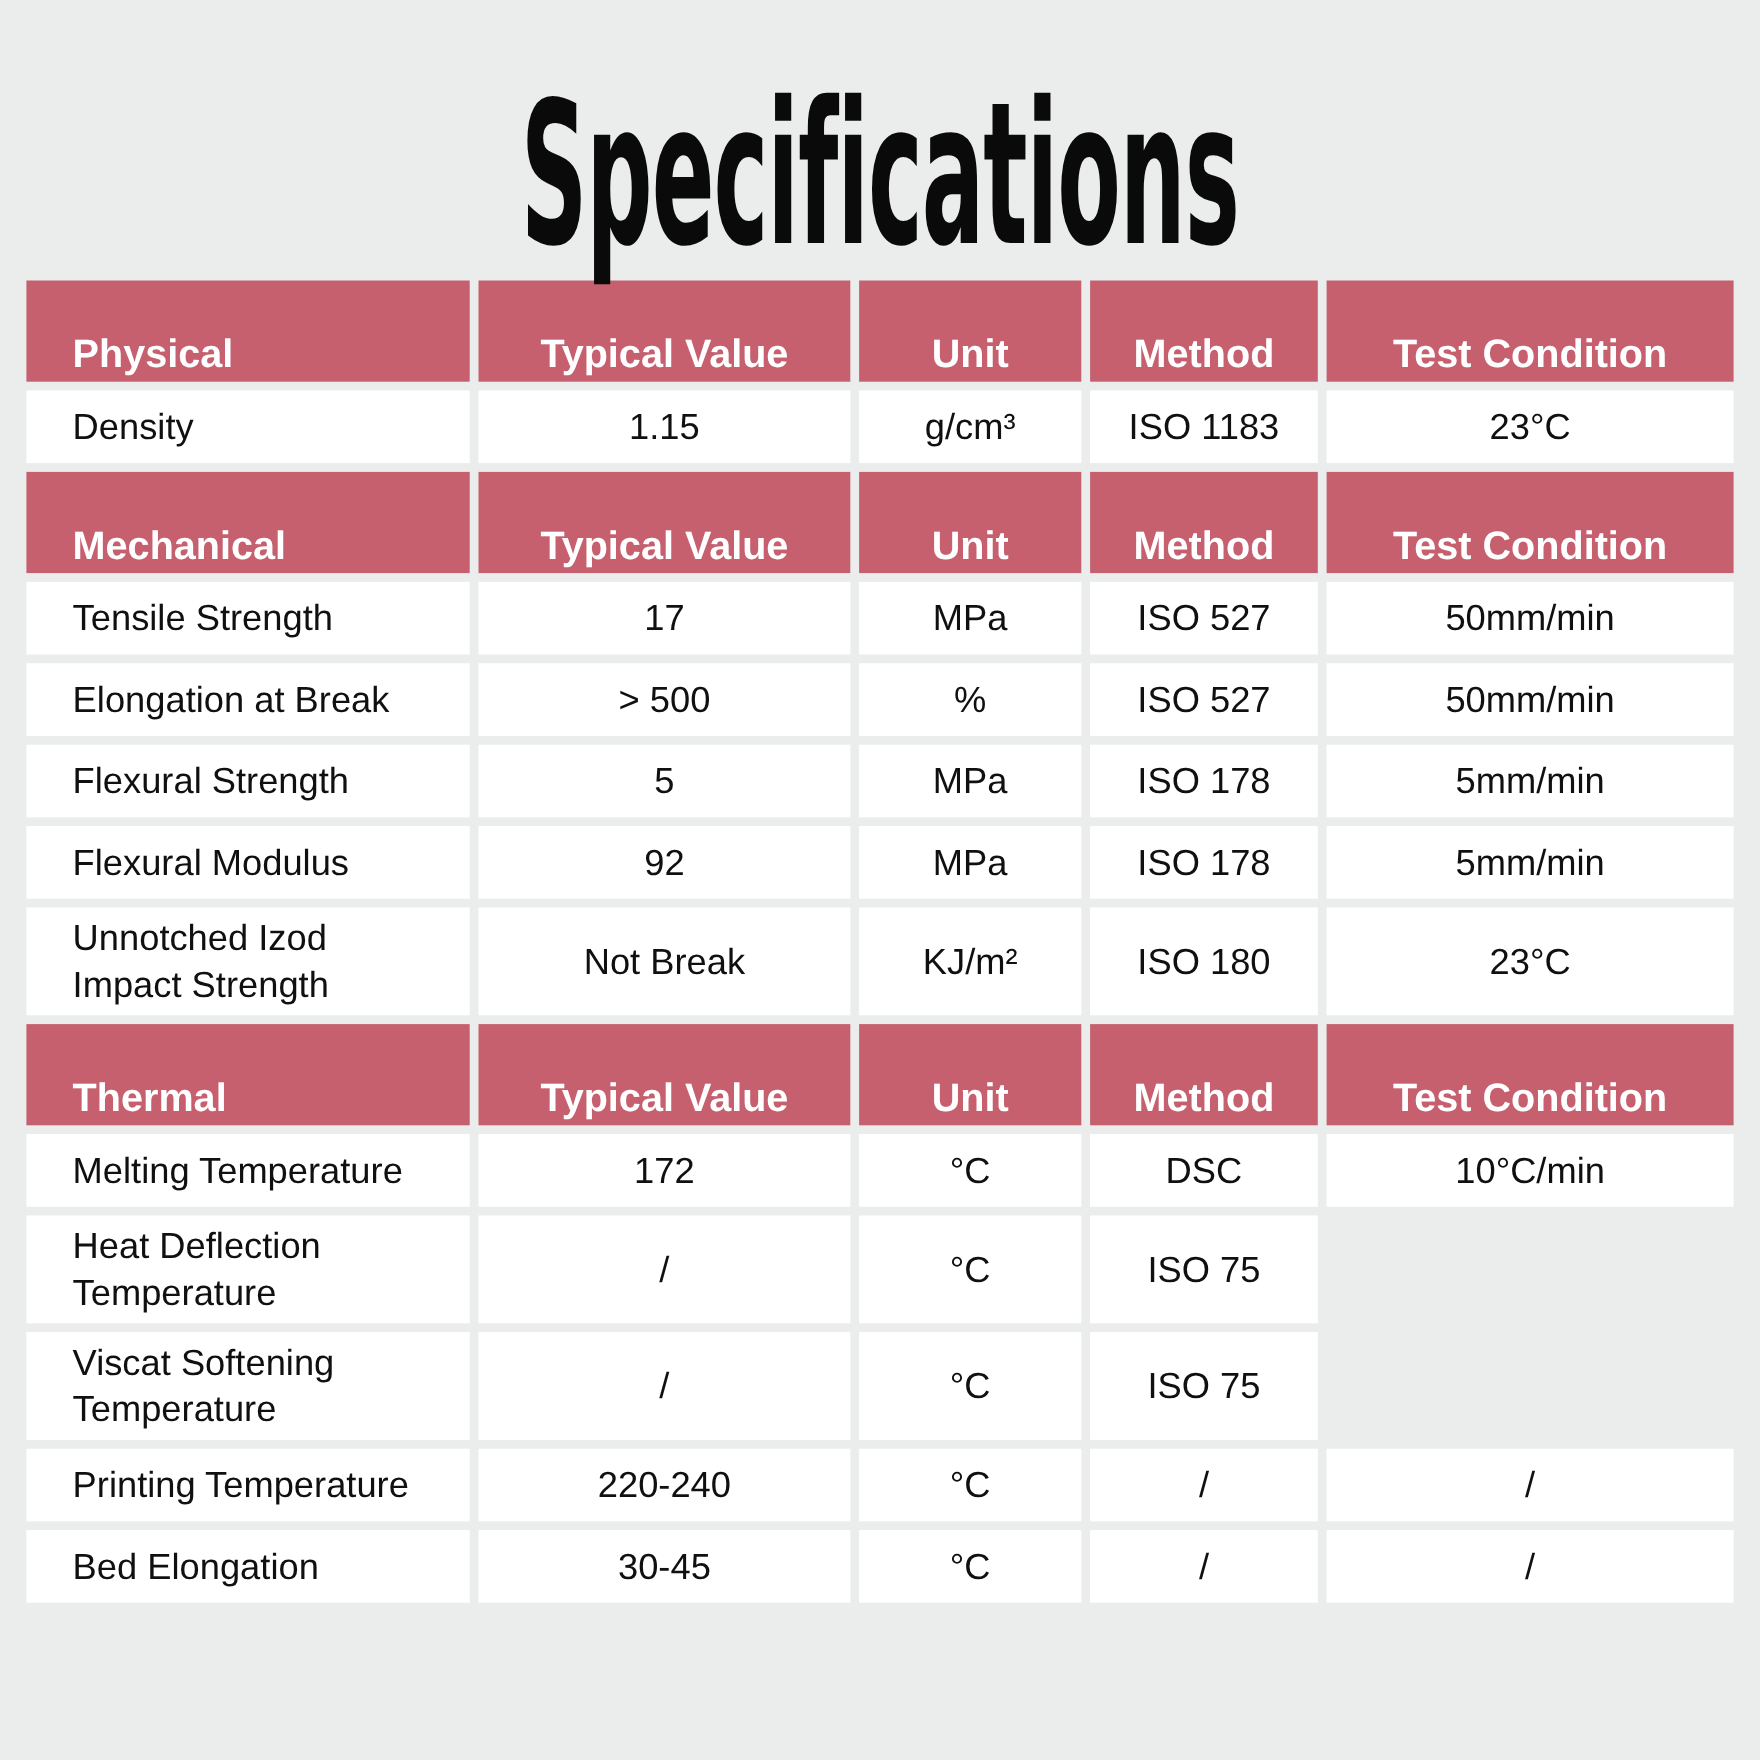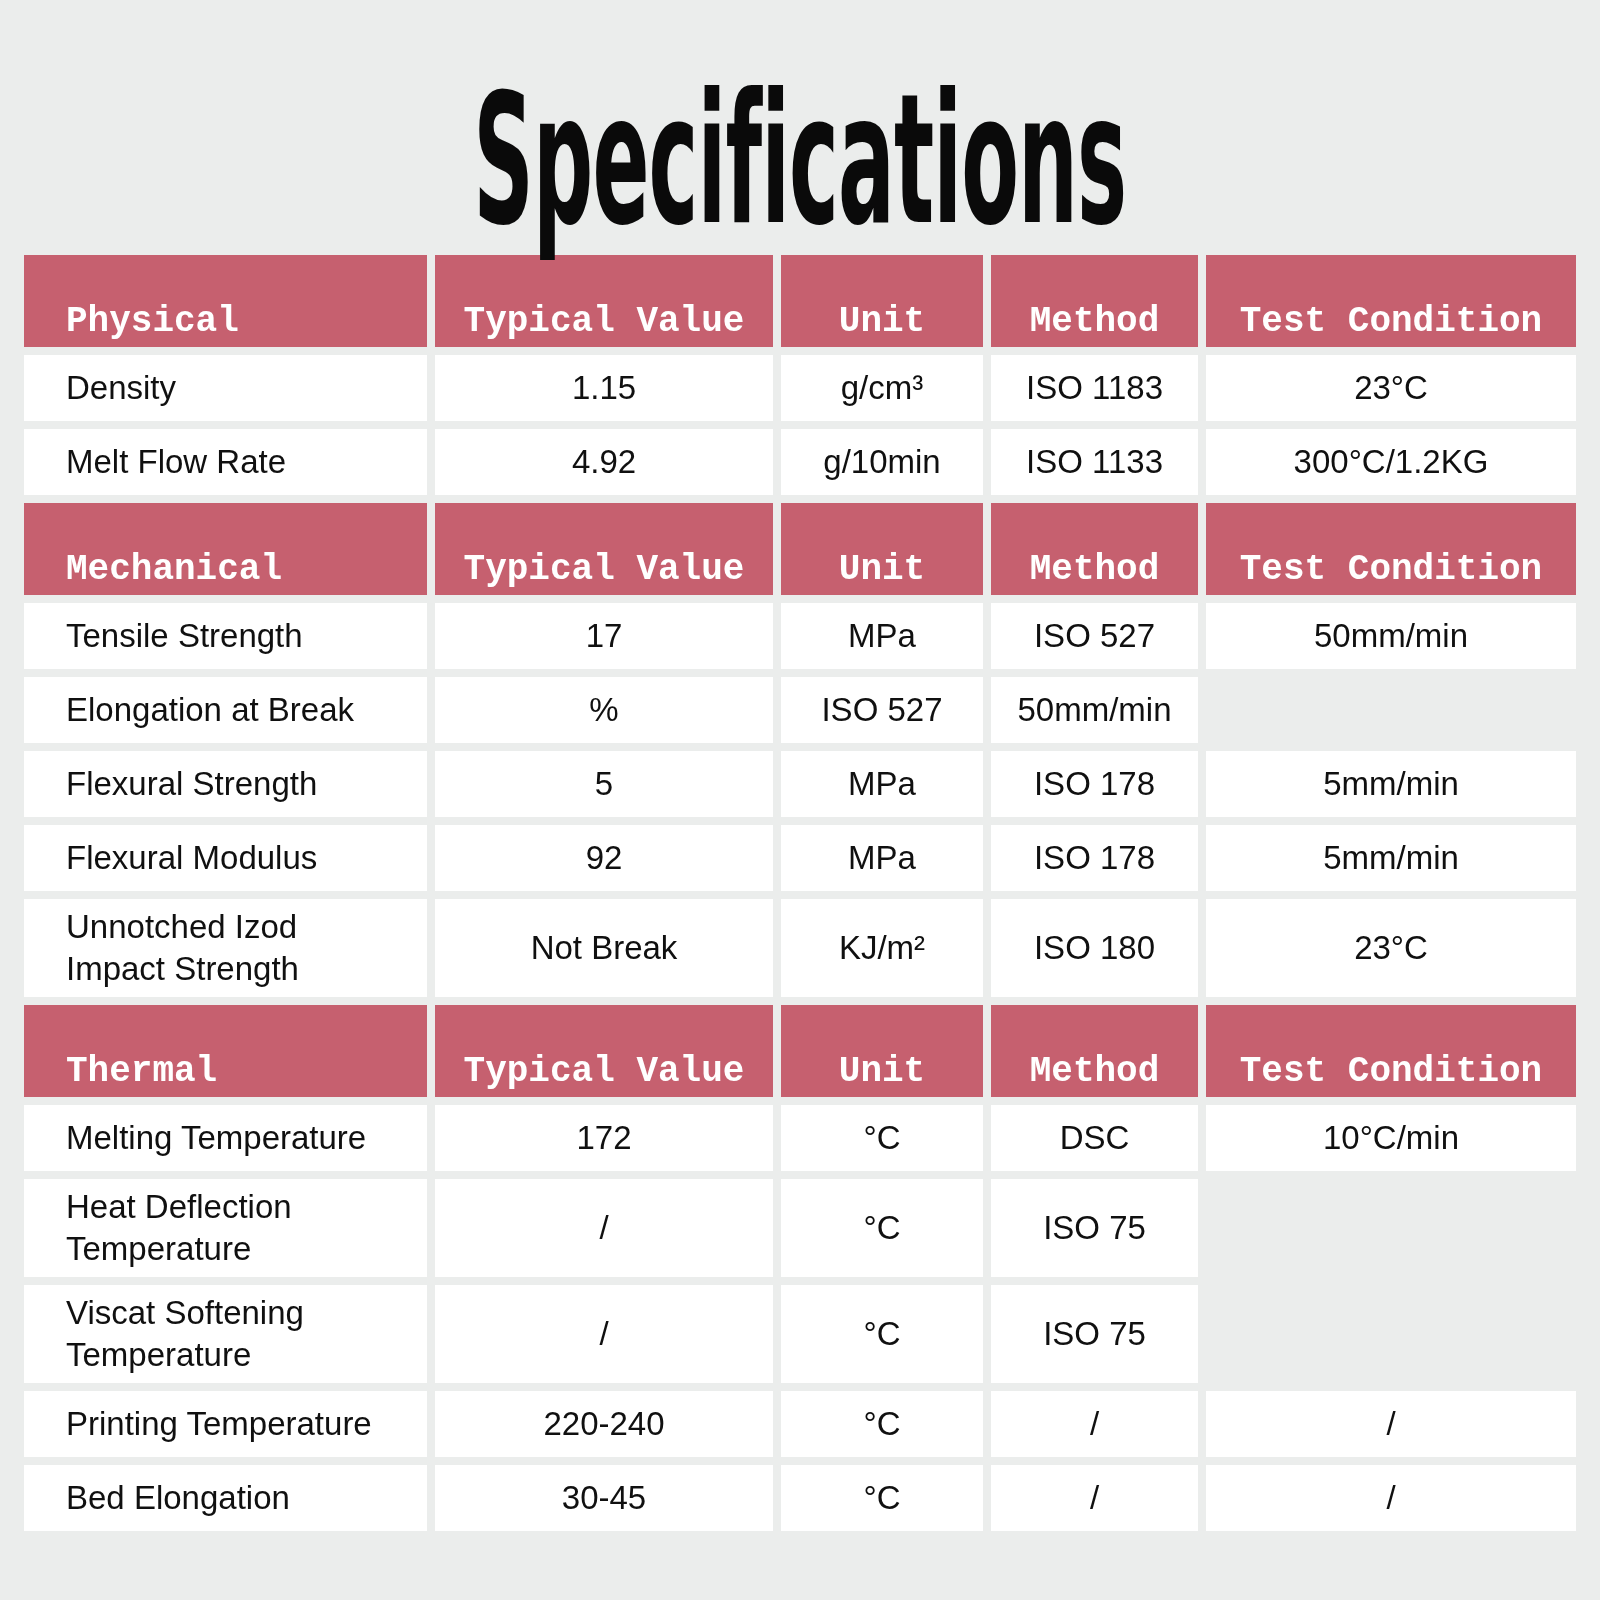--- a/index.html
+++ b/index.html
@@ -65,21 +65,21 @@
   .cell.head{
     background:var(--accent);
   }
   .cell .txt{
     white-space:pre-line;
     font-size:33px;
     line-height:42px;
     color:var(--ink);
   }
   .cell.head .txt{
-    font-family:Liberation Mono, monospace;
+    font-family:Liberation Sans, sans-serif;
     font-stretch:condensed;
     font-weight:bold;
     font-size:36px;
     line-height:1;
     color:#ffffff;
     margin-top:41px;
   }
 </style>
 </head>
 <body>
@@ -114,37 +114,20 @@
         <div class="cell body">
           <span class="txt">g/cm³</span>
         </div>
         <div class="cell body">
           <span class="txt">ISO 1183</span>
         </div>
         <div class="cell body">
           <span class="txt">23°C</span>
         </div>
       </div>
-      <div class="row data-row">
-        <div class="cell body first">
-          <span class="txt">Melt Flow Rate</span>
-        </div>
-        <div class="cell body">
-          <span class="txt">4.92</span>
-        </div>
-        <div class="cell body">
-          <span class="txt">g/10min</span>
-        </div>
-        <div class="cell body">
-          <span class="txt">ISO 1133</span>
-        </div>
-        <div class="cell body">
-          <span class="txt">300°C/1.2KG</span>
-        </div>
-      </div>
       <div class="row header-row">
         <div class="cell head first">
           <span class="txt">Mechanical</span>
         </div>
         <div class="cell head">
           <span class="txt">Typical Value</span>
         </div>
         <div class="cell head">
           <span class="txt">Unit</span>
         </div>
@@ -168,20 +151,23 @@
         <div class="cell body">
           <span class="txt">ISO 527</span>
         </div>
         <div class="cell body">
           <span class="txt">50mm/min</span>
         </div>
       </div>
       <div class="row data-row">
         <div class="cell body first">
           <span class="txt">Elongation at Break</span>
+        </div>
+        <div class="cell body">
+          <span class="txt">&gt; 500</span>
         </div>
         <div class="cell body">
           <span class="txt">%</span>
         </div>
         <div class="cell body">
           <span class="txt">ISO 527</span>
         </div>
         <div class="cell body">
           <span class="txt">50mm/min</span>
         </div>

